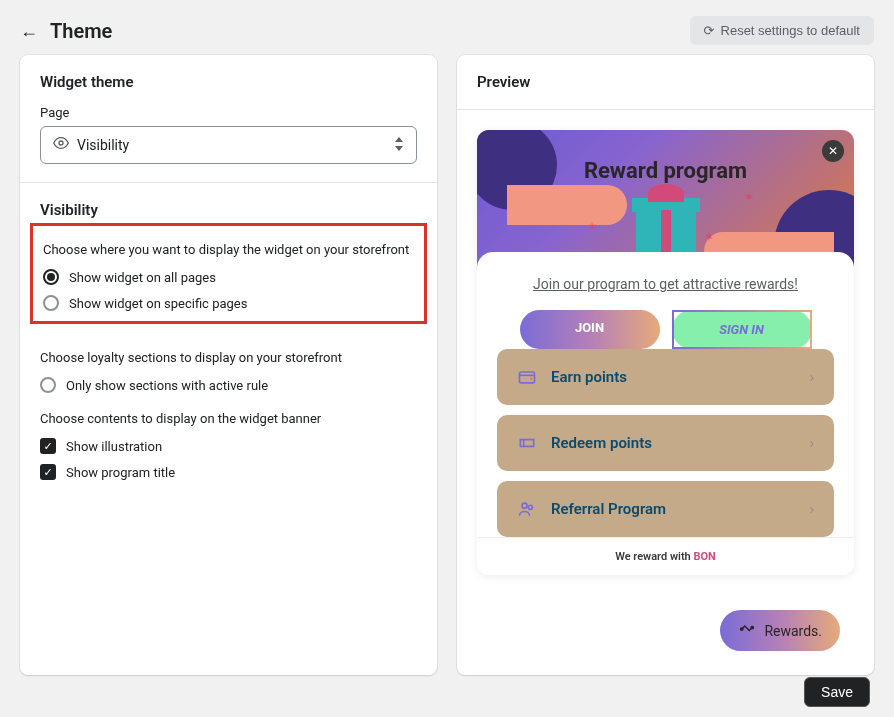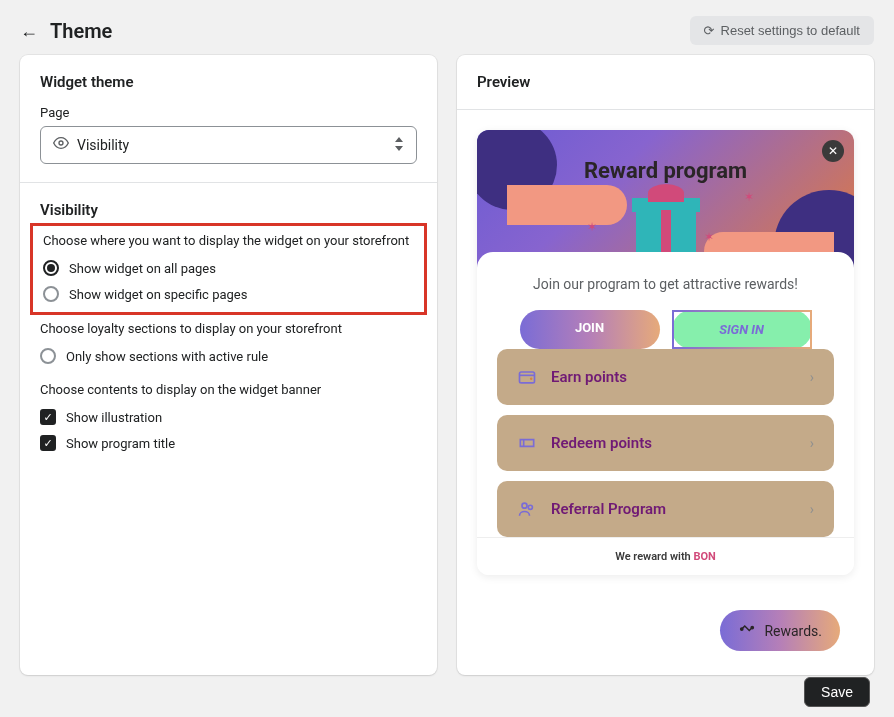--- a/index.html
+++ b/index.html
@@ -57,22 +57,22 @@
       display: flex;
       align-items: center;
       gap: 8px;
       cursor: pointer;
     }
     .select-value { font-size: 14px; flex: 1; }
     .select-caret { font-size: 12px; color: #5c5f62; }
     .subsection-title { font-size: 15px; font-weight: 600; margin-bottom: 14px; }
     .highlight-box {
       border: 3px solid #d83528;
-      margin: -10px -10px 6px;
-      padding: 7px 10px 10px;
+      margin: -10px -10px 26px;
+      padding: 16px 10px 10px;
     }
     .group-label { font-size: 13px; margin-bottom: 12px; }
     .radio-row, .check-row {
       display: flex;
       align-items: center;
       gap: 10px;
       margin-bottom: 10px;
       font-size: 13px;
     }
     .radio-row:last-child, .check-row:last-child { margin-bottom: 0; }
@@ -121,21 +121,21 @@
     .ribbon-v { position:absolute; top:0; bottom:0; left:50%; transform:translateX(-50%); width:10px; background:#d14a7a; }
     .hand1 { position:absolute; bottom:45px; left:30px; width:120px; height:40px; background:#f29882; border-radius:0 20px 20px 0; }
     .hand2 { position:absolute; bottom:0; right:20px; width:130px; height:38px; background:#f29882; border-radius:20px 0 0 20px; }
     .sleeve1 { position:absolute; top:-10px; left:-10px; width:90px; height:90px; background:#3e2f81; border-radius:50%; }
     .sleeve2 { position:absolute; bottom:-30px; right:-30px; width:110px; height:110px; background:#3e2f81; border-radius:50%; }
     .star { position:absolute; color:#d14a7a; font-size:12px; }
     .preview-lower {
       background:#fff; border-radius:16px 16px 12px 12px;
       margin-top:-18px; position:relative; padding:24px 20px 0;
     }
-    .tagline { text-align:center; font-size:14px; color:#5c5f62; margin-bottom:18px; }
+    .tagline { text-align:center; font-size:14px; color:#5c5f62; margin-bottom:18px;text-decoration:underline; }
     .auth-row { display:flex; gap:12px; justify-content:center; }
     .auth-btn {
       flex:1; max-width:140px; padding:10px 0; border-radius:22px;
       text-align:center; font-size:13px; font-weight:700; cursor:pointer;
     }
     .join-btn {
       background: linear-gradient(90deg, #7a6cd6 0%, #b57fb8 50%, #e6aa7a 100%);
       color:#fff; border:none;
     }
     .signin-btn {
@@ -143,21 +143,21 @@
       border-image: linear-gradient(90deg, #7a6cd6, #e6aa7a) 1;
       border-radius:22px;
       font-style:italic;
     }
     .menu-item {
       background:#c4aa89; border-radius:10px; padding:18px 20px;
       display:flex; align-items:center; gap:14px; margin-bottom:10px;
       cursor:pointer; position:relative;
     }
     .menu-icon { width:20px; height:20px; color:#7a6cd6; flex-shrink:0; }
-    .menu-label { color:#701a75; font-weight:600; font-size:15px; flex:1; }
+    .menu-label { color:#0c4a6e; font-weight:600; font-size:15px; flex:1; }
     .menu-chev { color:#8f8f8f; font-size:14px; }
     .preview-footer {
       background:#fff; text-align:center; padding:12px; font-size:11px;
       font-weight:600; color:#3a3a3a; border-top:1px solid #eee;
     }
     .brand { color:#d14a7a; font-weight:700; }
     .rewards-bubble {
       position:absolute; bottom:24px; right:34px;
       background: linear-gradient(90deg, #7a6cd6 0%, #b57fb8 50%, #e6aa7a 100%);
       color:#2a2527; padding:10px 18px; border-radius:22px;

